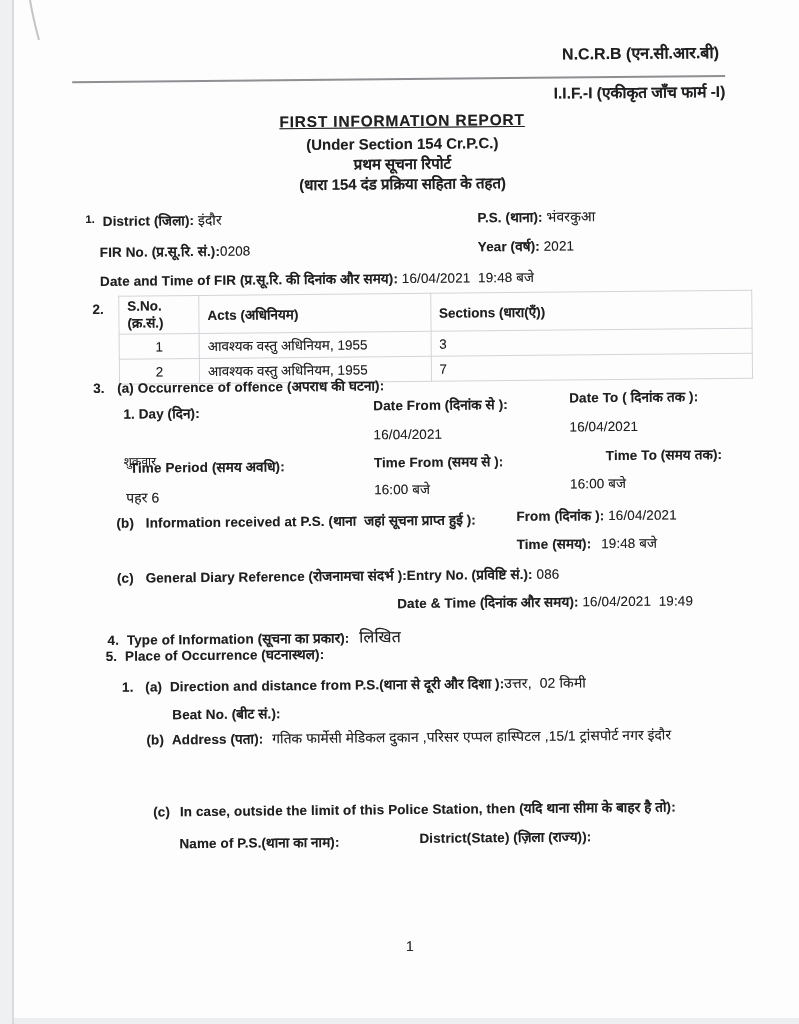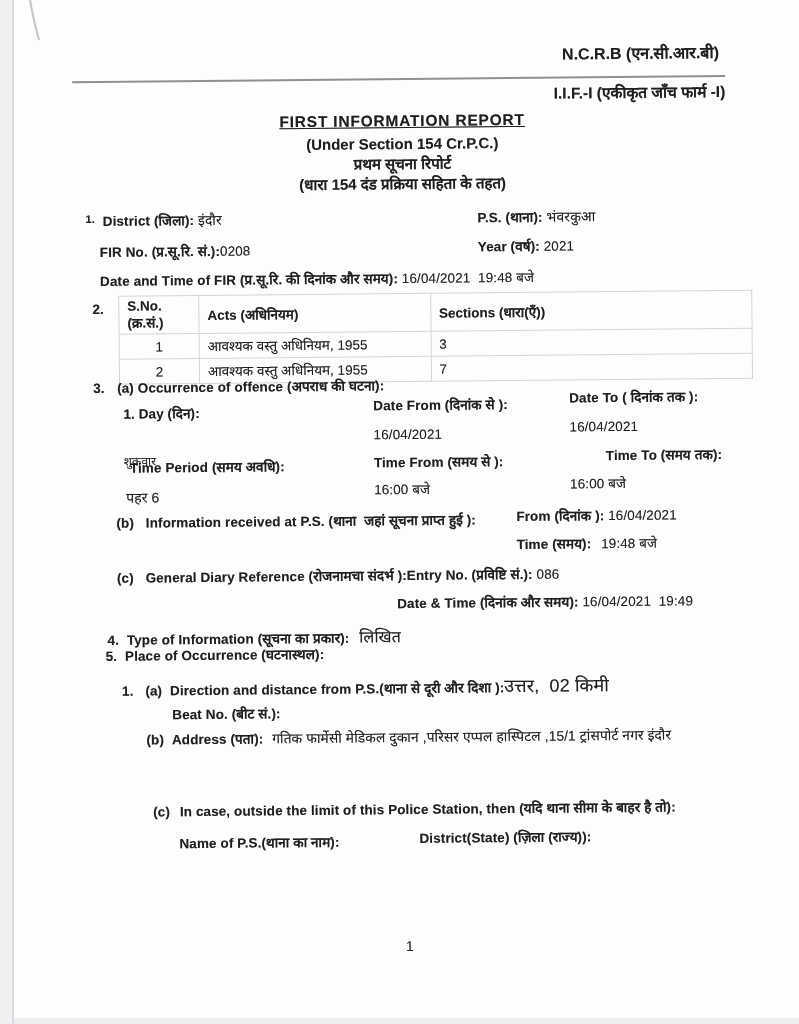--- a/index.html
+++ b/index.html
@@ -221,21 +221,21 @@
       <span class="val" style="margin-left:6px; font-size:16px;">लिखित</span>
     </div>
 
     <div class="abs line" style="left:92px; top:646px;">
       <span class="b">5.</span>
       <span class="b" style="margin-left:4px;">Place of Occurrence (घटनास्थल):</span>
     </div>
     <div class="abs line" style="left:108px; top:676px;">
       <span class="b">1.</span>
       <span class="b" style="margin-left:8px;">(a)</span>
-      <span class="b" style="margin-left:4px;">Direction and distance from P.S.(थाना से दूरी और दिशा ):</span><span class="val" style="font-size:18px;">उत्तर, &nbsp;02 किमी</span>
+      <span class="b" style="margin-left:4px;">Direction and distance from P.S.(थाना से दूरी और दिशा ):</span><span class="val" style="font-size:14px;">उत्तर, &nbsp;02 किमी</span>
     </div>
     <div class="abs line b" style="left:158px; top:705px;">Beat No. (बीट सं.):</div>
     <div class="abs line" style="left:132px; top:729px;">
       <span class="b">(b)</span>
       <span class="b" style="margin-left:4px;">Address (पता):</span>
       <span class="val" style="margin-left:5px; font-size:13.8px;">गतिक फार्मेसी मेडिकल दुकान ,परिसर एप्पल हास्पिटल ,15/1 ट्रांसपोर्ट नगर इंदौर</span>
     </div>
     <div class="abs line" style="left:138px; top:802px;">
       <span class="b">(c)</span>
       <span class="b" style="margin-left:6px;">In case, outside the limit of this Police Station, then (यदि थाना सीमा के बाहर है तो):</span>

